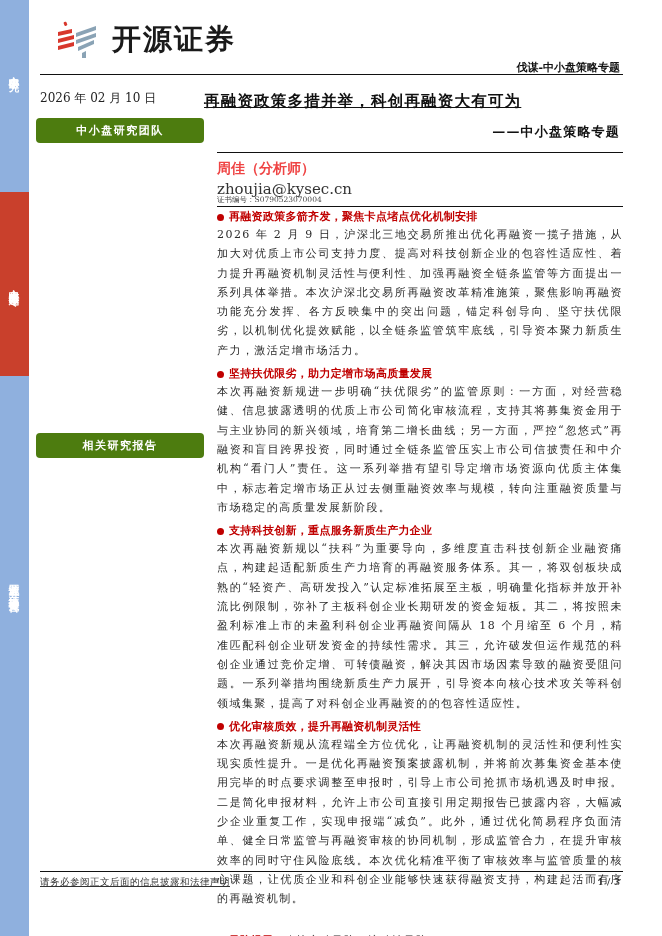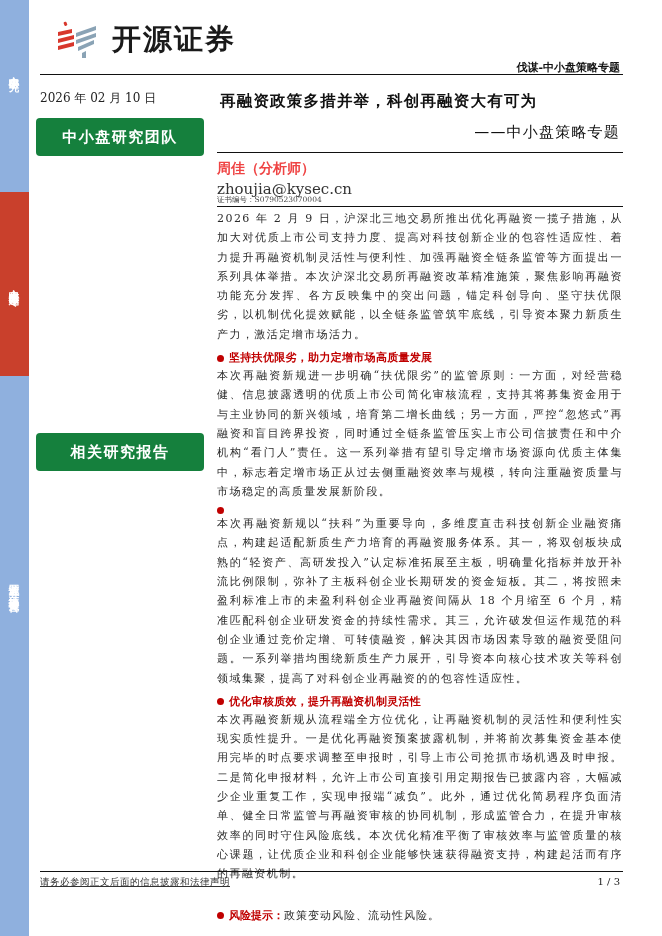--- a/index.html
+++ b/index.html
@@ -21,24 +21,24 @@
     .logo { position: absolute; left: 56px; top: 20px; display: flex; align-items: center; }
     .logo-mark { width: 48px; height: 40px; position: relative; }
     .logo-text { font-family: "DejaVu Sans", sans-serif; font-weight: bold; font-size: 29px; color: #1a1a1a; letter-spacing: 2px; margin-left: 8px; }
 
     .hline { position: absolute; height: 1px; background: #111; }
 
     .series-tag { position: absolute; right: 42px; top: 60px; font-size: 11px; font-weight: bold; color: #111; font-family: "DejaVu Sans", sans-serif; }
 
     .date { position: absolute; left: 40px; top: 90px; font-size: 12px; color: #222; }
 
-    .title { position: absolute; left: 220px; top: 91px; font-size: 15.5px; font-weight: bold; color: #111; letter-spacing: 1.2px; font-family: "DejaVu Sans", sans-serif; }
-    .subtitle { position: absolute; right: 42px; top: 123px; font-size: 15px; font-weight: normal; color: #111; letter-spacing: 1.2px; font-family: "DejaVu Sans", sans-serif; }
+    .title { position: absolute; left: 204px; top: 91px; font-size: 15.5px; font-weight: bold; color: #111; letter-spacing: 1.2px; font-family: "DejaVu Sans", sans-serif; text-decoration: underline; }
+    .subtitle { position: absolute; right: 42px; top: 123px; font-size: 13px; font-weight: bold; color: #111; letter-spacing: 1.2px; font-family: "DejaVu Sans", sans-serif; }
 
-    .box { position: absolute; left: 36px; width: 168px; height: 38px; background: #15803d; border-radius: 4px; color: #fff; font-weight: bold; font-size: 15px; display: flex; align-items: center; justify-content: center; letter-spacing: 1.5px; font-family: "DejaVu Sans", sans-serif; }
+    .box { position: absolute; left: 36px; width: 168px; height: 25px; background: #4d7c0f; border-radius: 4px; color: #fff; font-weight: bold; font-size: 11px; display: flex; align-items: center; justify-content: center; letter-spacing: 1.5px; font-family: "DejaVu Sans", sans-serif; }
     .box.team { top: 118px; }
     .box.related { top: 433px; }
 
     .analyst-name { position: absolute; left: 217px; top: 160px; font-size: 14px; font-weight: bold; color: #ef4444; font-family: "DejaVu Sans", sans-serif; }
     .analyst-email { position: absolute; left: 217px; top: 180px; font-size: 15px; color: #333; }
     .analyst-cert { position: absolute; left: 217px; top: 195px; font-size: 7.5px; color: #444; text-align: right; }
 
     .content { position: absolute; left: 217px; top: 209px; width: 406px; }
     .sec { margin-bottom: 6px; }
     .sec-head { color: #c00000; font-weight: bold; font-size: 11px; line-height: 16px; display: flex; align-items: center; font-family: "DejaVu Sans", sans-serif; letter-spacing: 0.3px; }
@@ -101,32 +101,37 @@
 <div class="box related">相关研究报告</div>
 
 <div class="hline" style="left:217px; top:152px; width:406px;"></div>
 <div class="analyst-name">周佳（分析师）</div>
 <div class="analyst-email">zhoujia@kysec.cn</div>
 <div class="analyst-cert">证书编号：S0790523070004</div>
 <div class="hline" style="left:217px; top:206px; width:406px;"></div>
 
 <div class="content">
   <div class="sec">
+    <div class="sec-head">
+      <span class="bullet"></span>
+      <span>再融资政策多箭齐发，聚焦卡点堵点优化机制安排</span>
+    </div>
     <p class="sec-body">2026 年 2 月 9 日，沪深北三地交易所推出优化再融资一揽子措施，从加大对优质上市公司支持力度、提高对科技创新企业的包容性适应性、着力提升再融资机制灵活性与便利性、加强再融资全链条监管等方面提出一系列具体举措。本次沪深北交易所再融资改革精准施策，聚焦影响再融资功能充分发挥、各方反映集中的突出问题，锚定科创导向、坚守扶优限劣，以机制优化提效赋能，以全链条监管筑牢底线，引导资本聚力新质生产力，激活定增市场活力。</p>
   </div>
   <div class="sec">
     <div class="sec-head">
       <span class="bullet"></span>
       <span>坚持扶优限劣，助力定增市场高质量发展</span>
     </div>
     <p class="sec-body">本次再融资新规进一步明确“扶优限劣”的监管原则：一方面，对经营稳健、信息披露透明的优质上市公司简化审核流程，支持其将募集资金用于与主业协同的新兴领域，培育第二增长曲线；另一方面，严控“忽悠式”再融资和盲目跨界投资，同时通过全链条监管压实上市公司信披责任和中介机构“看门人”责任。这一系列举措有望引导定增市场资源向优质主体集中，标志着定增市场正从过去侧重融资效率与规模，转向注重融资质量与市场稳定的高质量发展新阶段。</p>
   </div>
   <div class="sec">
     <div class="sec-head">
       <span class="bullet"></span>
+      <span>支持科技创新，重点服务新质生产力企业</span>
     </div>
     <p class="sec-body">本次再融资新规以“扶科”为重要导向，多维度直击科技创新企业融资痛点，构建起适配新质生产力培育的再融资服务体系。其一，将双创板块成熟的“轻资产、高研发投入”认定标准拓展至主板，明确量化指标并放开补流比例限制，弥补了主板科创企业长期研发的资金短板。其二，将按照未盈利标准上市的未盈利科创企业再融资间隔从 18 个月缩至 6 个月，精准匹配科创企业研发资金的持续性需求。其三，允许破发但运作规范的科创企业通过竞价定增、可转债融资，解决其因市场因素导致的融资受阻问题。一系列举措均围绕新质生产力展开，引导资本向核心技术攻关等科创领域集聚，提高了对科创企业再融资的的包容性适应性。</p>
   </div>
   <div class="sec">
     <div class="sec-head">
       <span class="bullet"></span>
       <span>优化审核质效，提升再融资机制灵活性</span>
     </div>
     <p class="sec-body">本次再融资新规从流程端全方位优化，让再融资机制的灵活性和便利性实现实质性提升。一是优化再融资预案披露机制，并将前次募集资金基本使用完毕的时点要求调整至申报时，引导上市公司抢抓市场机遇及时申报。二是简化申报材料，允许上市公司直接引用定期报告已披露内容，大幅减少企业重复工作，实现申报端“减负”。此外，通过优化简易程序负面清单、健全日常监管与再融资审核的协同机制，形成监管合力，在提升审核效率的同时守住风险底线。本次优化精准平衡了审核效率与监管质量的核心课题，让优质企业和科创企业能够快速获得融资支持，构建起活而有序的再融资机制。</p>
   </div>

